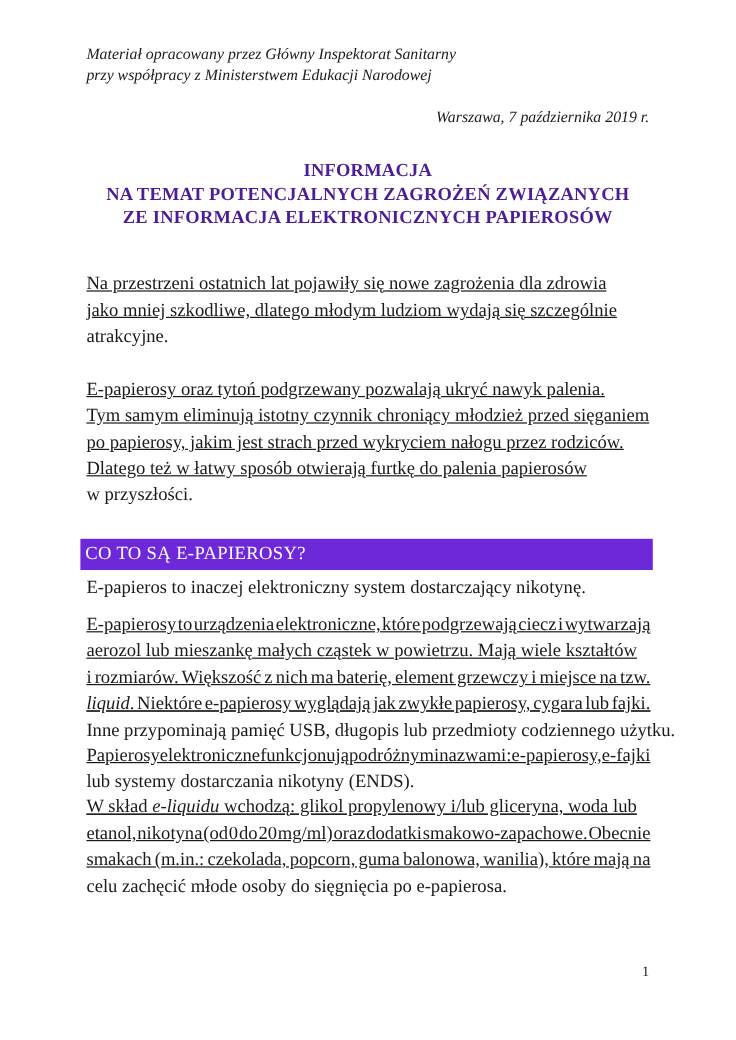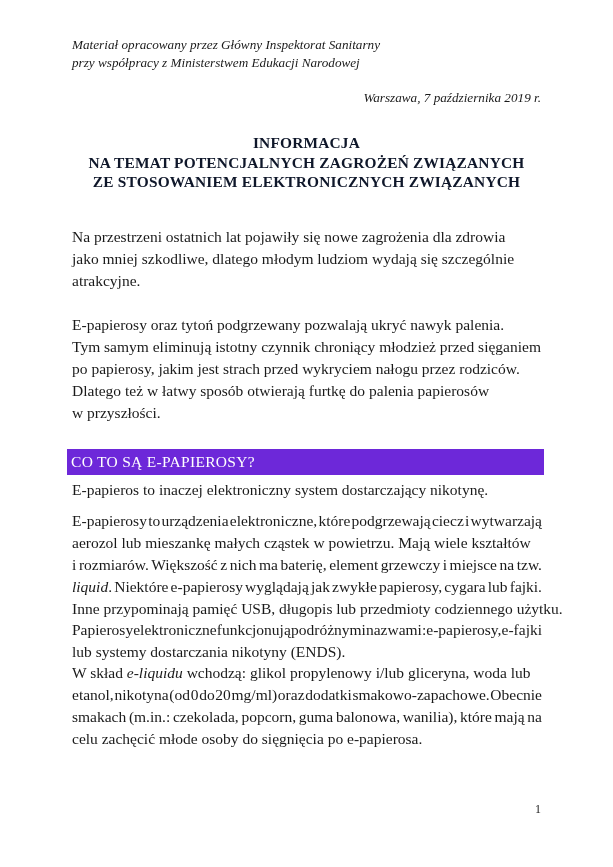--- a/index.html
+++ b/index.html
@@ -42,21 +42,21 @@
     }
     .doc-title {
       position: absolute;
       left: 0;
       width: 613px;
       top: 133px;
       text-align: center;
       font-weight: bold;
       font-size: 15.4px;
       line-height: 19.5px;
-      color: #0f172a;
+      color: #4c1d95;
       letter-spacing: 0.2px;
     }
     .doc-title div { white-space: nowrap; }
     .para {
       position: absolute;
       left: 72px;
       width: 470px;
       font-size: 15.5px;
       line-height: 22px;
       text-align: justify;
@@ -65,21 +65,21 @@
     .para .line {
       display: block;
       text-align: justify;
       text-align-last: justify;
       white-space: nowrap;
       height: 22px;
     }
     .para .line.last {
       text-align-last: left;
     }
-    .para .line span { white-space: pre; }
+    .para .line span { white-space: pre; text-decoration: underline; }
     .it { font-style: italic; }
     .section-bar {
       position: absolute;
       left: 67px;
       top: 449px;
       width: 477px;
       height: 26px;
       background: #6d28d9;
       color: #ffffff;
       font-size: 15.5px;
@@ -104,21 +104,21 @@
   <div class="header-note">
     <div>Materiał opracowany przez Główny Inspektorat Sanitarny</div>
     <div>przy współpracy z Ministerstwem Edukacji Narodowej</div>
   </div>
 
   <div class="place-date">Warszawa, 7 października 2019 r.</div>
 
   <div class="doc-title">
     <div>INFORMACJA</div>
     <div>NA TEMAT POTENCJALNYCH ZAGROŻEŃ ZWIĄZANYCH</div>
-    <div>ZE STOSOWANIEM ELEKTRONICZNYCH ZWIĄZANYCH</div>
+    <div>ZE INFORMACJA ELEKTRONICZNYCH PAPIEROSÓW</div>
   </div>
 
   <div class="para" style="top:226px;">
     <span class="line" style="word-spacing: 0px; text-align-last: left;"><span>Na przestrzeni ostatnich lat pojawiły się nowe zagrożenia dla zdrowia</span></span>
     <span class="line" style="word-spacing: 0px; text-align-last: left;"><span>jako mniej szkodliwe, dlatego młodym ludziom wydają się szczególnie</span></span>
     <span class="line last">atrakcyjne.</span>
   </div>
 
   <div class="para" style="top:314px;">
     <span class="line" style="word-spacing: 0px; text-align-last: left;"><span>E-papierosy oraz tytoń podgrzewany pozwalają ukryć nawyk palenia.</span></span>

